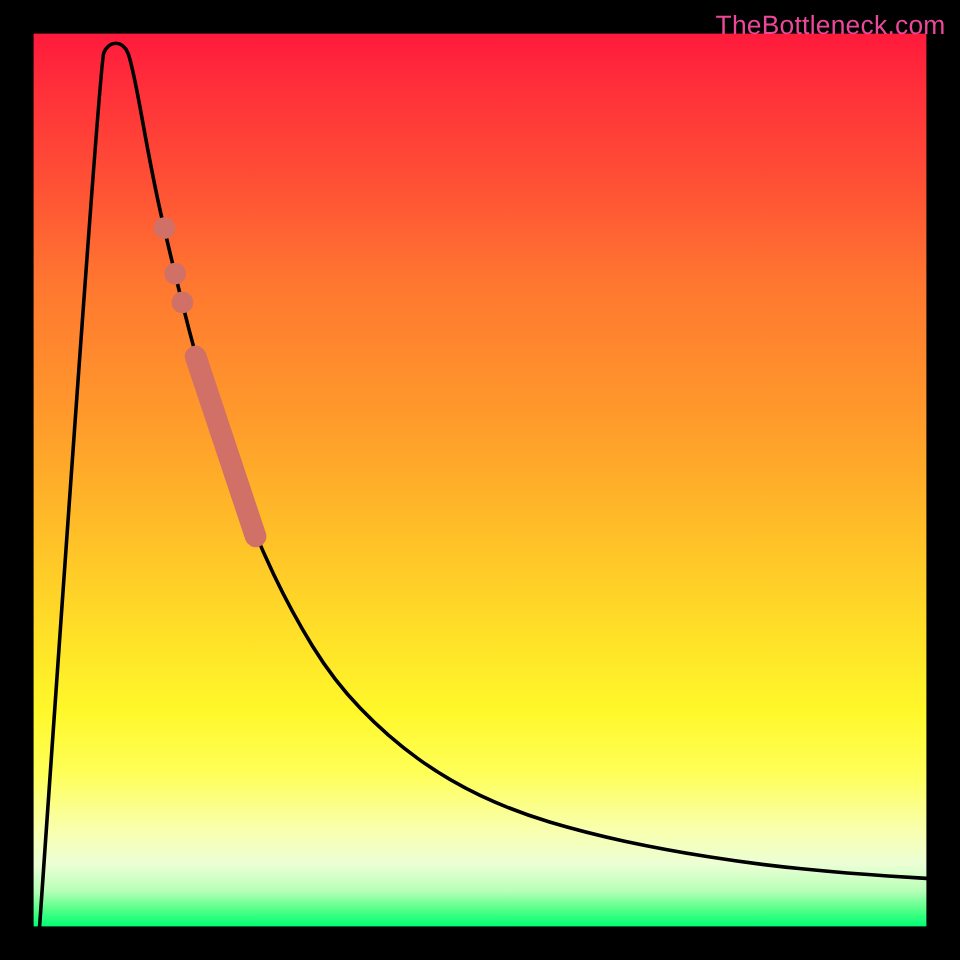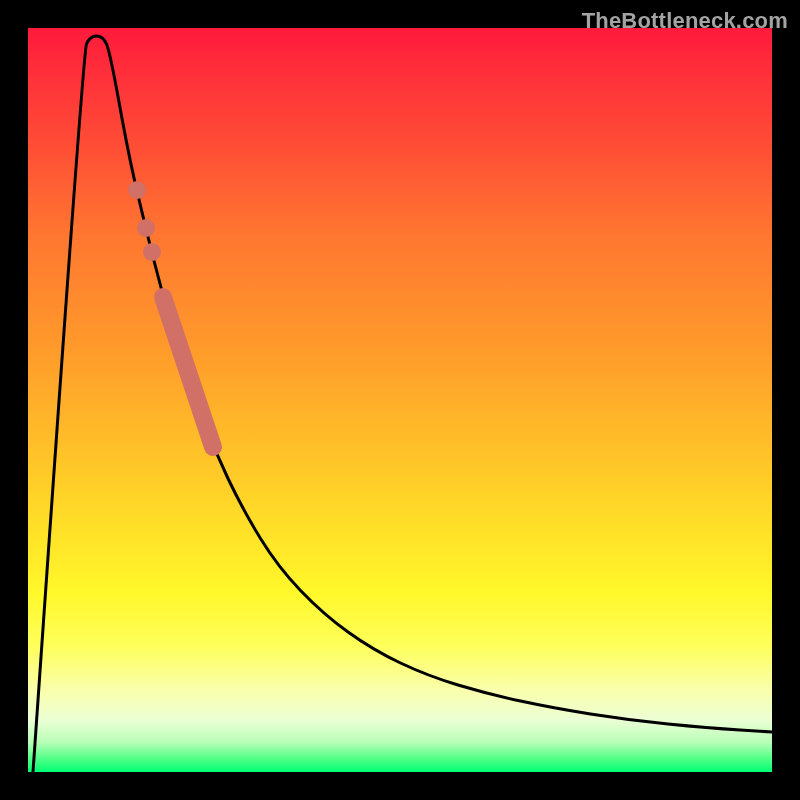--- a/index.html
+++ b/index.html
@@ -8,23 +8,23 @@
     height: 800px;
     background: #000;
     position: relative;
     font-family: Arial, sans-serif;
     overflow: hidden;
   }
   .watermark {
     position: absolute;
     top: 8px;
     right: 12px;
-    color: #a3a3a3;
+    color: #ec4899;
     font-size: 22px;
-    font-weight: 700;
+    font-weight: 400;
     z-index: 10;
     letter-spacing: 0.2px;
   }
   .plot-area {
     position: absolute;
     left: 28px;
     top: 28px;
     width: 744px;
     height: 744px;
   }

